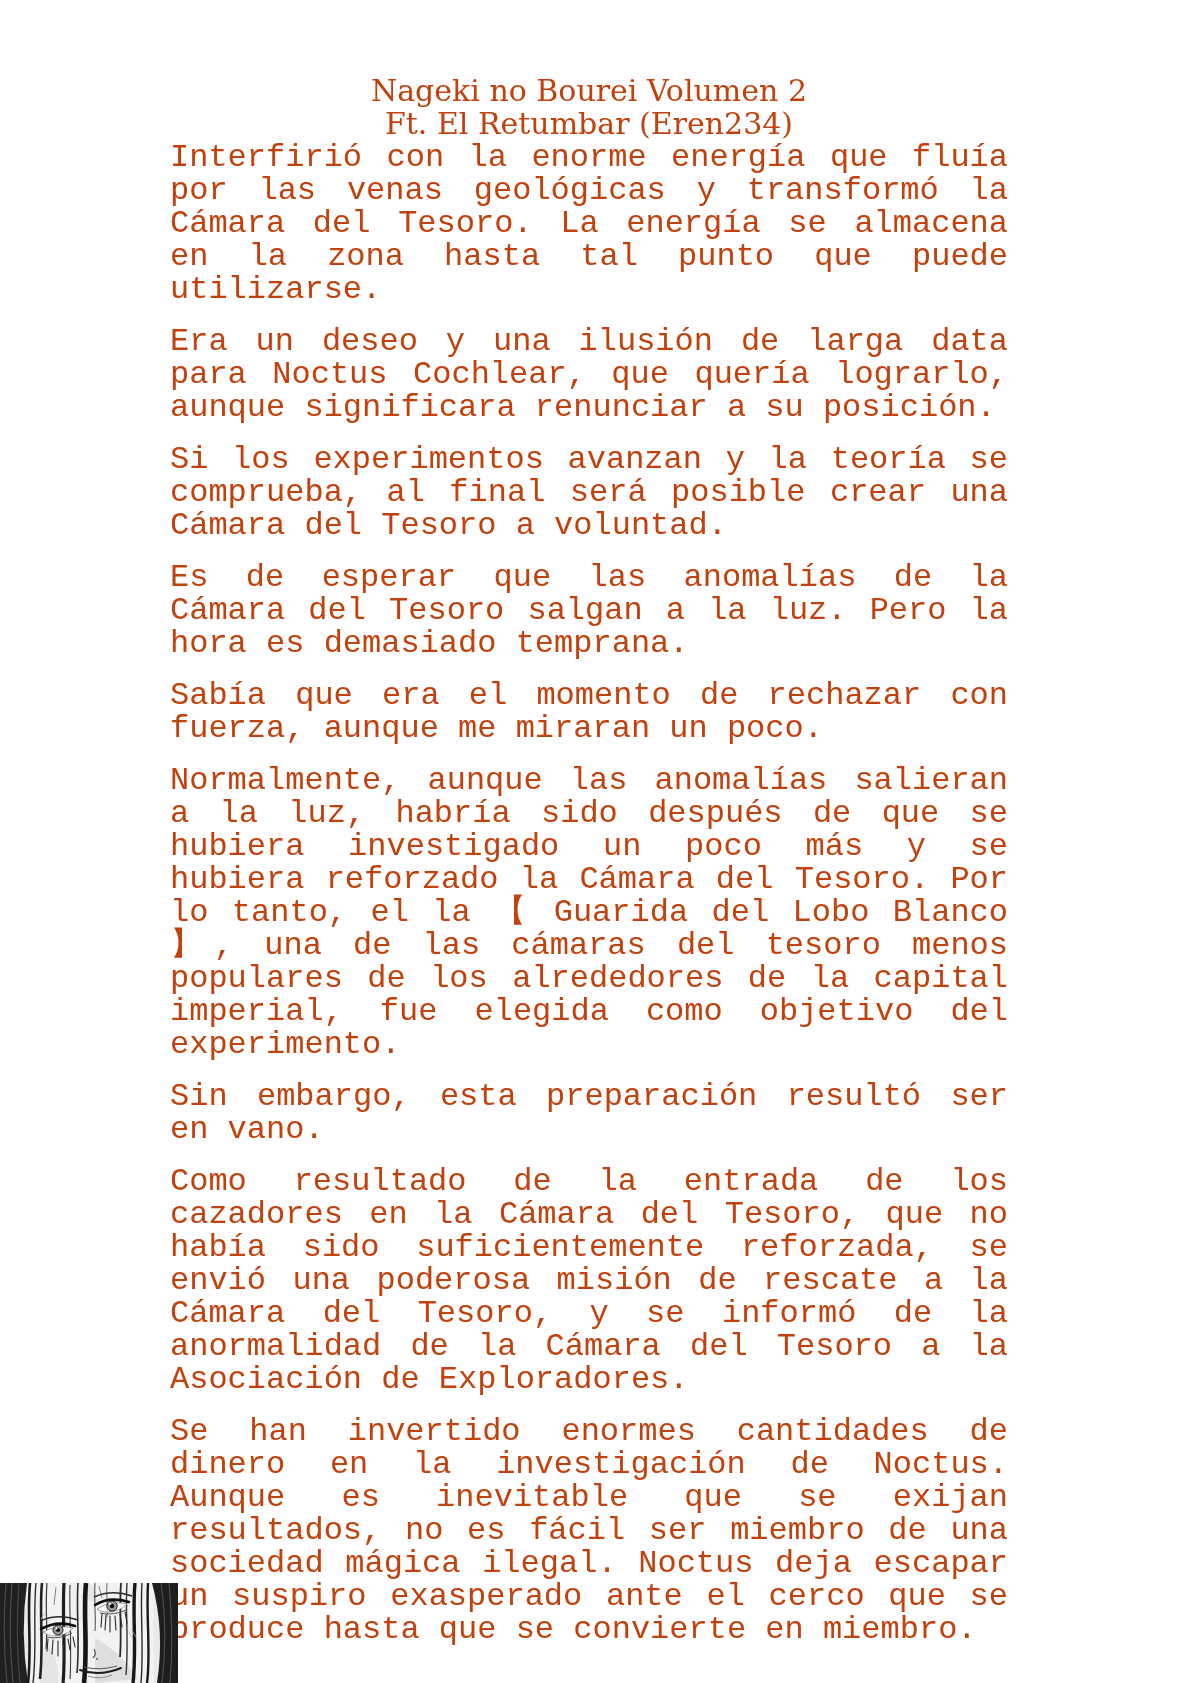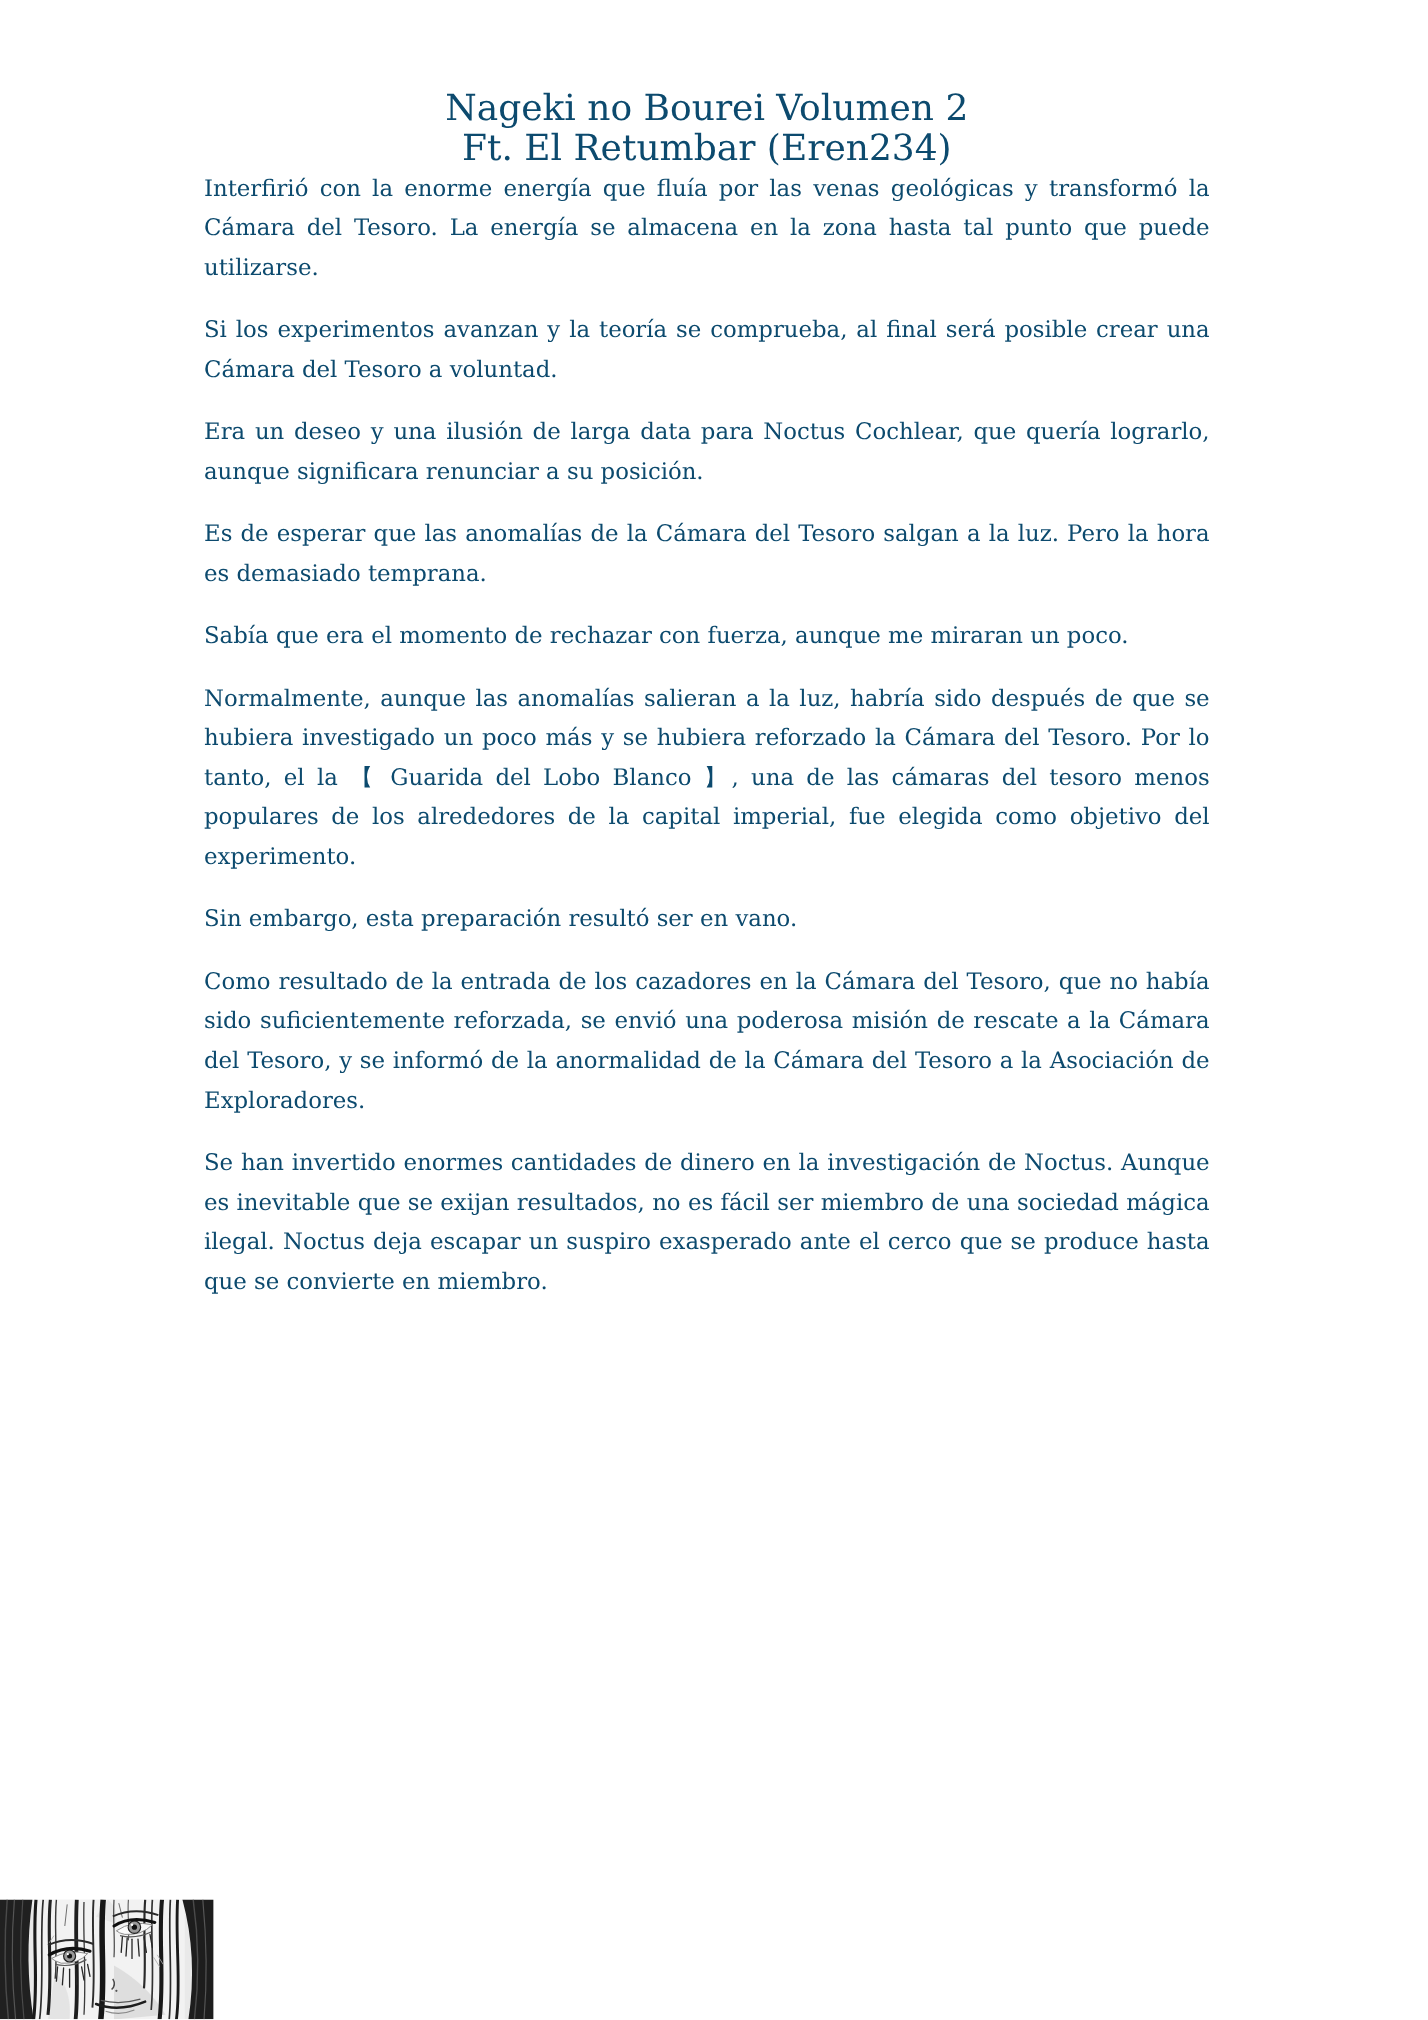--- a/index.html
+++ b/index.html
@@ -5,43 +5,44 @@
   html, body {
     margin: 0;
     padding: 0;
     background: #ffffff;
   }
   .page {
     position: relative;
     width: 1190px;
     height: 1683px;
     background: #ffffff;
-    color: #0c4a6e;
+    color: #c2410c;
     font-family: "DejaVu Serif", "Liberation Serif", serif;
     overflow: hidden;
   }
   .title-block {
     position: absolute;
     top: 74px;
     left: 170px;
     width: 838px;
     text-align: center;
     font-size: 30px;
     line-height: 33px;
     white-space: nowrap;
   }
   .content {
     position: absolute;
     top: 141px;
     left: 170px;
     width: 838px;
-    font-size: 19px;
+    font-size: 32px;
     line-height: 33px;
     text-align: justify;
     text-justify: inter-word;
+    font-family: Liberation Mono, monospace;
   }
   .content p {
     margin: 0 0 19px 0;
   }
   .footer-figure {
     position: absolute;
     left: 0;
     bottom: 0;
     width: 178px;
     height: 100px;
@@ -59,22 +60,22 @@
 
 <div class="page">
 
   <header class="title-block">
     <div>Nageki no Bourei Volumen 2</div>
     <div>Ft. El Retumbar (Eren234)</div>
   </header>
 
   <main class="content">
     <p>Interfirió con la enorme energía que fluía por las venas geológicas y transformó la Cámara del Tesoro. La energía se almacena en la zona hasta tal punto que puede utilizarse.</p>
+    <p>Era un deseo y una ilusión de larga data para Noctus Cochlear, que quería lograrlo, aunque significara renunciar a su posición.</p>
     <p>Si los experimentos avanzan y la teoría se comprueba, al final será posible crear una Cámara del Tesoro a voluntad.</p>
-    <p>Era un deseo y una ilusión de larga data para Noctus Cochlear, que quería lograrlo, aunque significara renunciar a su posición.</p>
     <p>Es de esperar que las anomalías de la Cámara del Tesoro salgan a la luz. Pero la hora es demasiado temprana.</p>
     <p>Sabía que era el momento de rechazar con fuerza, aunque me miraran un poco.</p>
     <p>Normalmente, aunque las anomalías salieran a la luz, habría sido después de que se hubiera investigado un poco más y se hubiera reforzado la Cámara del Tesoro. Por lo tanto, el la 【 Guarida del Lobo Blanco 】, una de las cámaras del tesoro menos populares de los alrededores de la capital imperial, fue elegida como objetivo del experimento.</p>
     <p>Sin embargo, esta preparación resultó ser en vano.</p>
     <p>Como resultado de la entrada de los cazadores en la Cámara del Tesoro, que no había sido suficientemente reforzada, se envió una poderosa misión de rescate a la Cámara del Tesoro, y se informó de la anormalidad de la Cámara del Tesoro a la Asociación de Exploradores.</p>
     <p>Se han invertido enormes cantidades de dinero en la investigación de Noctus. Aunque es inevitable que se exijan resultados, no es fácil ser miembro de una sociedad mágica ilegal. Noctus deja escapar un suspiro exasperado ante el cerco que se produce hasta que se convierte en miembro.</p>
   </main>
 
   <figure class="footer-figure">
     <svg viewBox="0 0 178 100" preserveAspectRatio="none" xmlns="http://www.w3.org/2000/svg">

